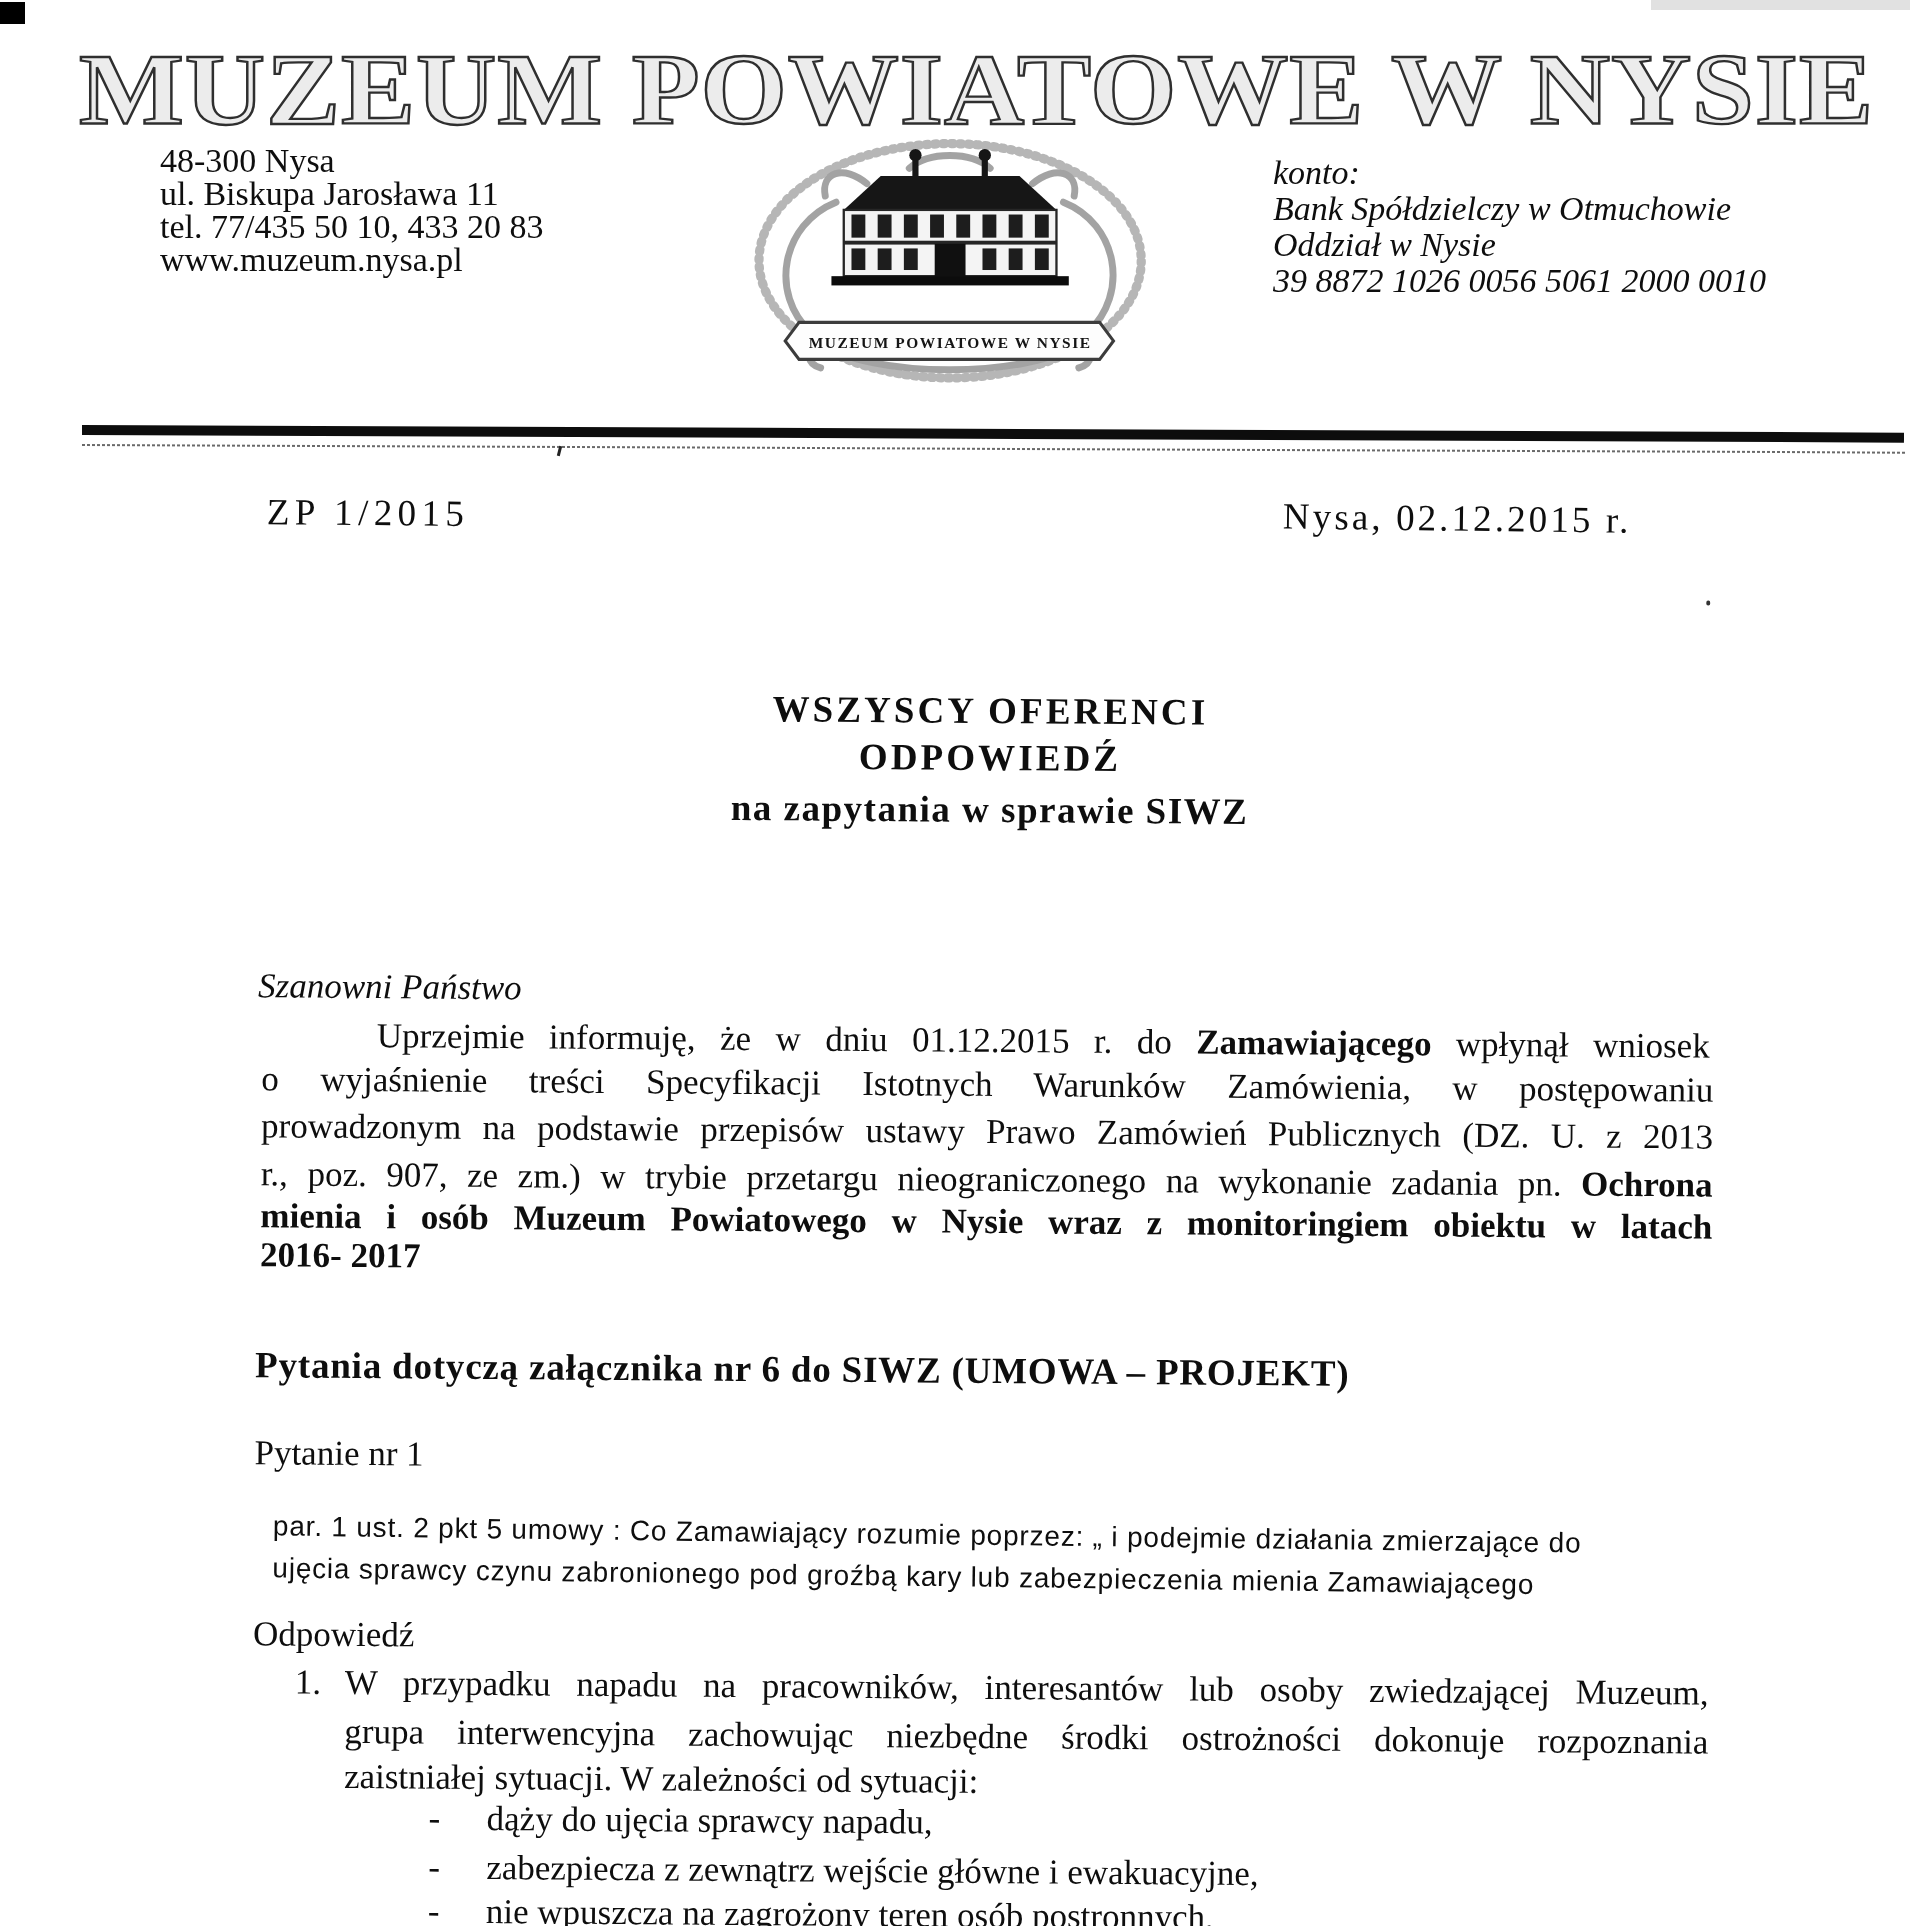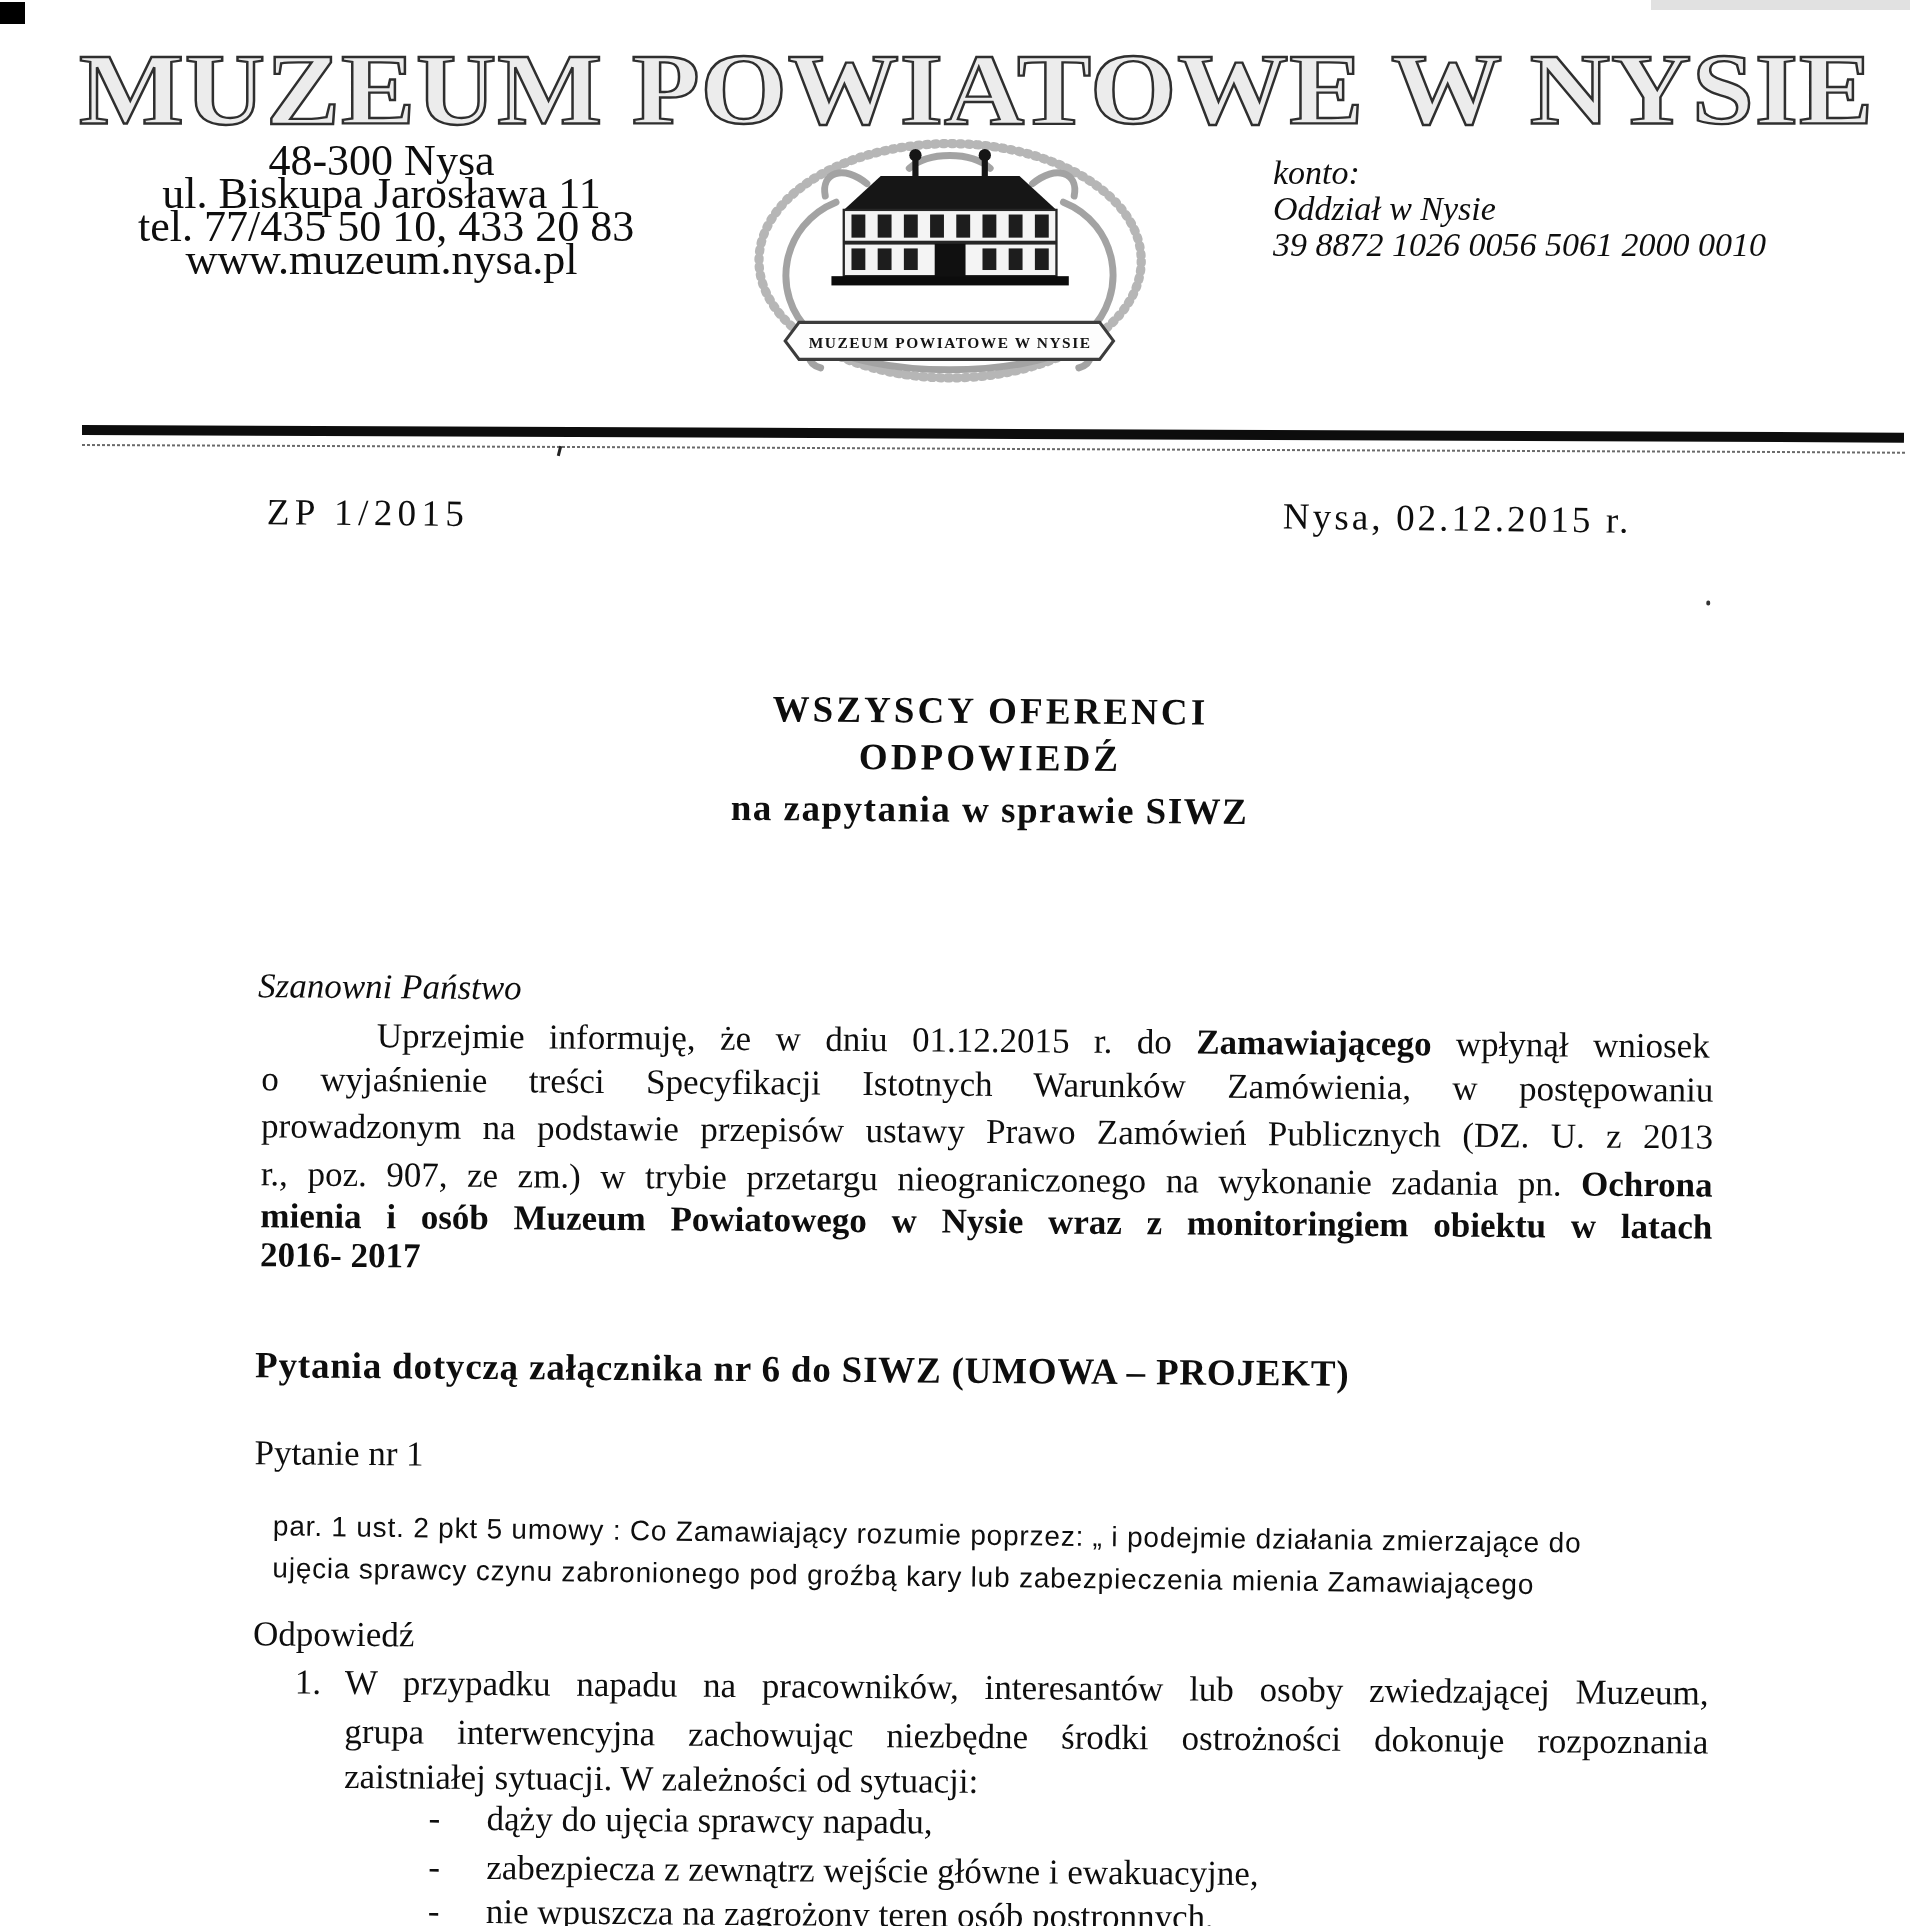--- a/index.html
+++ b/index.html
@@ -11,21 +11,21 @@
   .ln{position:absolute;white-space:nowrap;font-size:35px;line-height:1.05;}
   .j{white-space:normal;text-align:justify;text-align-last:justify;overflow:hidden;height:42px;}
   .b{font-weight:bold;}
   .i{font-style:italic;}
   .sans{font-family:"Liberation Sans",sans-serif;font-size:28px;letter-spacing:0.8px;}
   #bigtitle{
     position:absolute;left:79px;top:31px;font-size:102px;font-weight:bold;
     letter-spacing:0.8px;white-space:nowrap;transform:scaleX(1.09);transform-origin:0 0;
     color:#ececec;-webkit-text-stroke:2.3px #2f2f2f;
   }
-  #contact{position:absolute;left:138px;top:144px;width:487px;text-align:center;font-size:44px;}
+  #contact{position:absolute;left:160px;top:144px;width:487px;text-align:left;font-size:34px;}
   #contact div{height:33px;line-height:33px;white-space:nowrap;}
   #account{position:absolute;left:1273px;top:155px;font-size:34px;font-style:italic;}
   #account div{height:36px;line-height:36px;white-space:nowrap;}
   #content{position:absolute;left:0;top:0;width:1911px;height:2702px;
     transform:rotate(0.45deg);transform-origin:231px 501px;}
   #qblock{position:absolute;left:0;top:0;width:1911px;height:2702px;
     transform:rotate(0.3deg);transform-origin:281px 1522px;}
   .sep{position:absolute;background:#0d0d0d;transform:rotate(0.24deg);transform-origin:0 50%;}
   .dash{position:absolute;font-size:35px;line-height:1;}
 </style>
@@ -82,20 +82,21 @@
     <rect x="104" y="178" width="308" height="12" fill="#0c0c0c"></rect>
   </g>
   <g>
     <polygon points="62,238 452,238 470,262 452,286 62,286 44,262" fill="#fdfdfd" stroke="#3c3c3c" stroke-width="4"></polygon>
     <text x="258" y="271" text-anchor="middle" font-family="Liberation Serif, serif" font-size="20" font-weight="bold" letter-spacing="2" fill="#151515">MUZEUM POWIATOWE W NYSIE</text>
   </g>
 </svg>
 
 <div id="account">
   <div>konto:</div>
+  <div>Bank Spółdzielczy w Otmuchowie</div>
   <div>Oddział w Nysie</div>
   <div>39 8872 1026 0056 5061 2000 0010</div>
 </div>
 
 <div class="sep" style="left:82px;top:425px;width:1822px;height:10px;"></div>
 <div class="sep" style="left:82px;top:444px;width:1824px;height:2.3px;opacity:.8;
             background:repeating-linear-gradient(90deg,#444 0 3.1px,transparent 3.1px 5px);"></div>
 <div class="abs" style="left:558px;top:446px;width:3.1px;height:10px;background:#222;transform:rotate(14deg);"></div>
 
 <div id="content">

